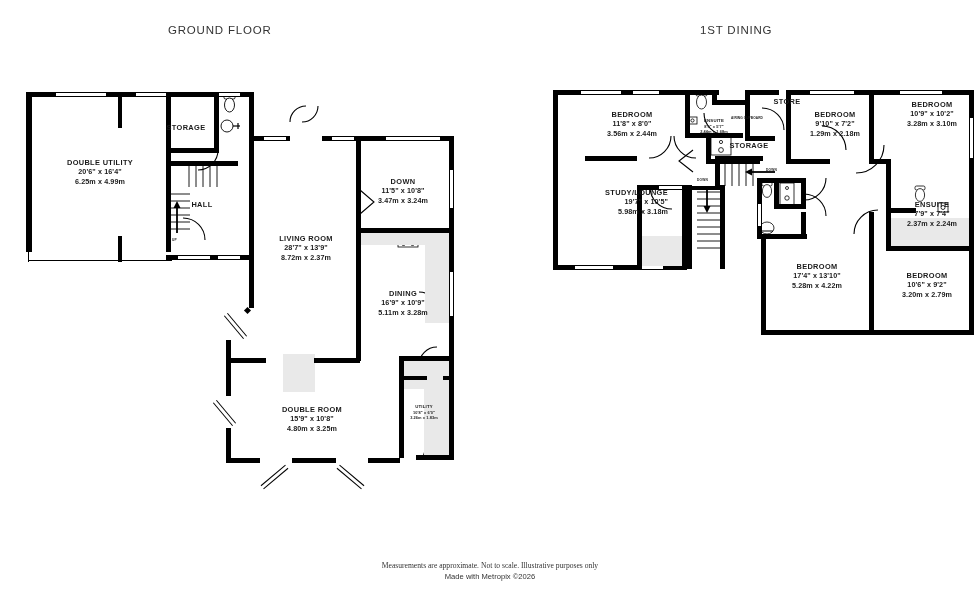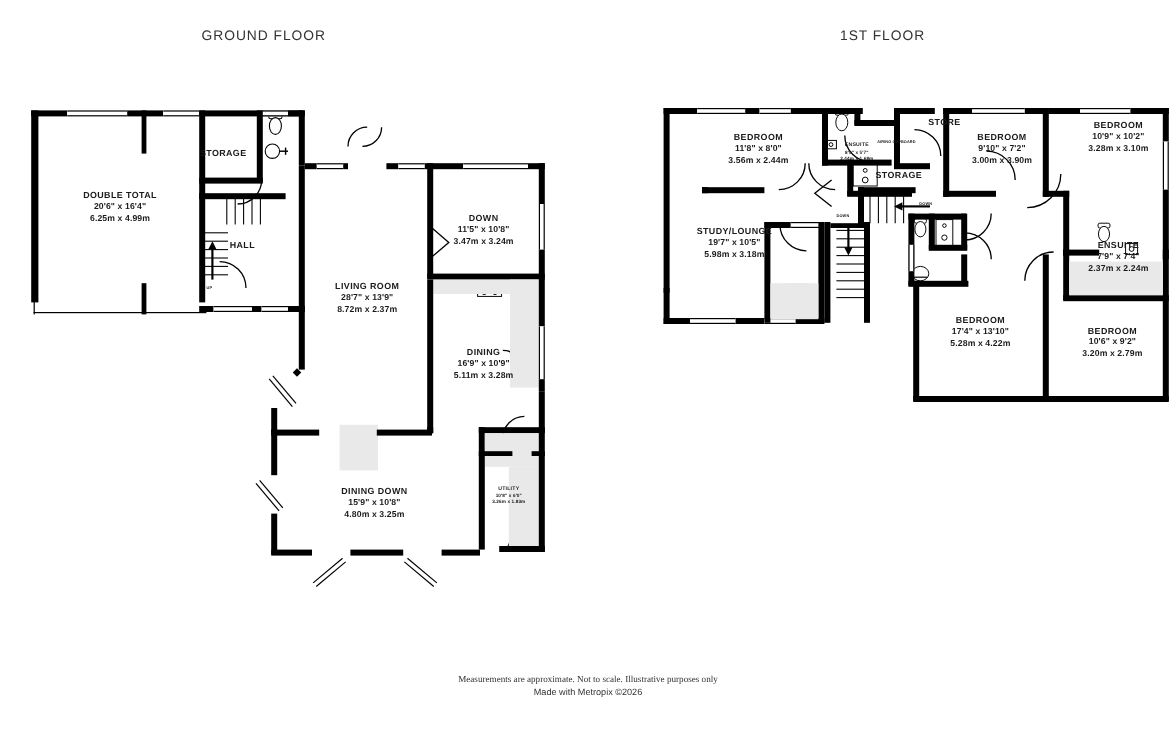--- a/index.html
+++ b/index.html
@@ -25,21 +25,21 @@
   .footer{position:absolute;width:100%;text-align:center;}
   .f1{font-size:10.5px;color:#222;}
   .f2{font-size:7.6px;color:#333;line-height:1.45;}
 </style>
 </head>
 <body>
 
 <div class="canvas">
 
   <div class="floor-title" style="left:168px;top:24px;">GROUND FLOOR</div>
-  <div class="floor-title" style="left:700px;top:24px;">1ST FLOOR</div>
+  <div class="floor-title" style="left:700px;top:24px;">1ST DINING</div>
 
   <svg class="svgwrap" viewBox="0 0 980 610" xmlns="http://www.w3.org/2000/svg">
     <g fill="none" stroke="#000" stroke-width="1.1">
 
       <path d="M28,92 L28,250 L170,250" stroke-width="0"></path>
 
       <path d="M218,150 a20,20 0 0 1 -20,20"></path>
       <path d="M205,240 a22,22 0 0 0 -22,-22"></path>
       <path d="M318,106 a16,16 0 0 1 -16,16 M290,122 a16,16 0 0 1 16,-16"></path>
       <path d="M360,190 l14,12 l-14,12"></path>
@@ -184,21 +184,21 @@
   <div class="w" style="left:226px;top:358px;width:5px;height:38px;"></div>
   <div class="winv" style="left:222px;top:398px;width:5px;height:30px;transform:rotate(-40deg);"></div>
   <div class="w" style="left:226px;top:428px;width:5px;height:34px;"></div>
   <div class="w" style="left:226px;top:458px;width:34px;height:5px;"></div>
   <div class="winv" style="left:272px;top:461px;width:5px;height:32px;transform:rotate(50deg);"></div>
   <div class="w" style="left:292px;top:458px;width:44px;height:5px;"></div>
   <div class="winv" style="left:348px;top:461px;width:5px;height:32px;transform:rotate(-50deg);"></div>
   <div class="w" style="left:368px;top:458px;width:32px;height:5px;"></div>
 
   <div class="room-label" style="left:30px;top:158px;width:140px;">
-    <div class="rn">DOUBLE TOTAL</div>
+    <div class="rn">DOUBLE UTILITY</div>
     <div class="rd">20'6"  x 16'4"</div>
     <div class="rd">6.25m  x 4.99m</div>
   </div>
   <div class="room-label" style="left:146px;top:123px;width:80px;">
     <div class="rn">STORAGE</div>
   </div>
   <div class="room-label" style="left:168px;top:200px;width:68px;">
     <div class="rn">HALL</div>
   </div>
   <div class="stairtxt" style="left:172px;top:238px;">UP</div>
@@ -212,21 +212,21 @@
     <div class="rn">LIVING ROOM</div>
     <div class="rd">28'7"  x 13'9"</div>
     <div class="rd">8.72m  x 2.37m</div>
   </div>
   <div class="room-label" style="left:361px;top:289px;width:84px;">
     <div class="rn">DINING</div>
     <div class="rd">16'9"  x 10'9"</div>
     <div class="rd">5.11m  x 3.28m</div>
   </div>
   <div class="room-label" style="left:256px;top:405px;width:112px;">
-    <div class="rn">DINING DOWN</div>
+    <div class="rn">DOUBLE ROOM</div>
     <div class="rd">15'9"  x 10'8"</div>
     <div class="rd">4.80m  x 3.25m</div>
   </div>
   <div class="room-label tiny" style="left:398px;top:404px;width:52px;">
     <div class="rn">UTILITY</div>
     <div class="rd">10'8"  x 6'0"</div>
     <div class="rd">3.26m  x 1.83m</div>
   </div>
 
   <svg class="svgwrap" viewBox="0 0 980 610" xmlns="http://www.w3.org/2000/svg">
@@ -401,34 +401,34 @@
     <div class="rd">8'0"  x 5'7"</div>
     <div class="rd">2.44m  x 1.68m</div>
   </div>
   <div class="micro" style="left:731px;top:116px;">AIRING CUPBOARD</div>
   <div class="room-label" style="left:767px;top:97px;width:40px;">
     <div class="rn">STORE</div>
   </div>
   <div class="room-label" style="left:787px;top:110px;width:96px;">
     <div class="rn">BEDROOM</div>
     <div class="rd">9'10"  x 7'2"</div>
-    <div class="rd">3.00m  x 3.90m</div>
+    <div class="rd">1.29m  x 2.18m</div>
   </div>
   <div class="room-label" style="left:886px;top:100px;width:92px;">
     <div class="rn">BEDROOM</div>
     <div class="rd">10'9"  x 10'2"</div>
     <div class="rd">3.28m  x 3.10m</div>
   </div>
   <div class="room-label" style="left:722px;top:141px;width:54px;">
     <div class="rn">STORAGE</div>
   </div>
   <div class="stairtxt" style="left:766px;top:168px;">DOWN</div>
   <div class="stairtxt" style="left:697px;top:178px;">DOWN</div>
 
-  <div class="room-label" style="left:556px;top:188px;width:112px;">
+  <div class="room-label" style="left:556px;top:188px;width:112px;text-align:right;">
     <div class="rn">STUDY/LOUNGE</div>
     <div class="rd">19'7"  x 10'5"</div>
     <div class="rd">5.98m  x 3.18m</div>
   </div>
   <div class="room-label" style="left:886px;top:200px;width:92px;">
     <div class="rn">ENSUITE</div>
     <div class="rd">7'9"  x 7'4"</div>
     <div class="rd">2.37m  x 2.24m</div>
   </div>
   <div class="room-label" style="left:762px;top:262px;width:110px;">

